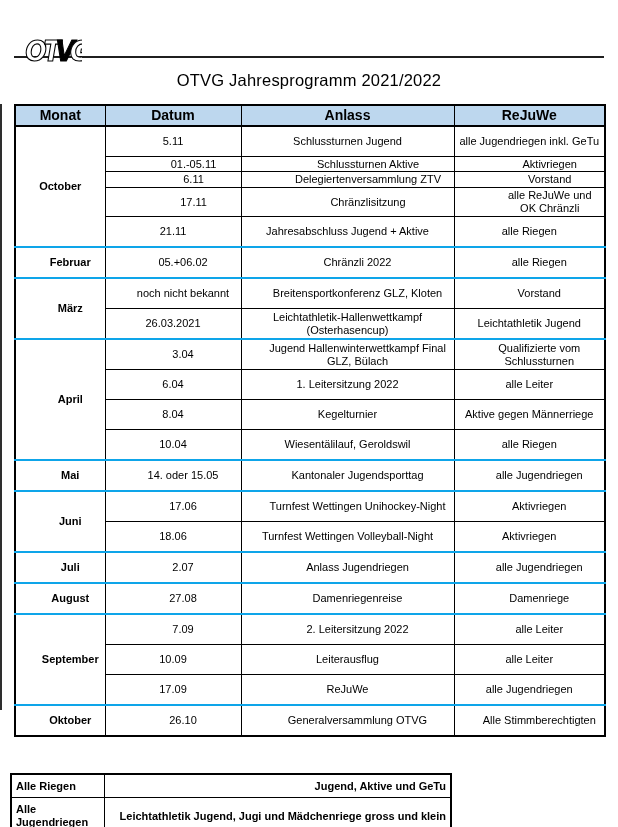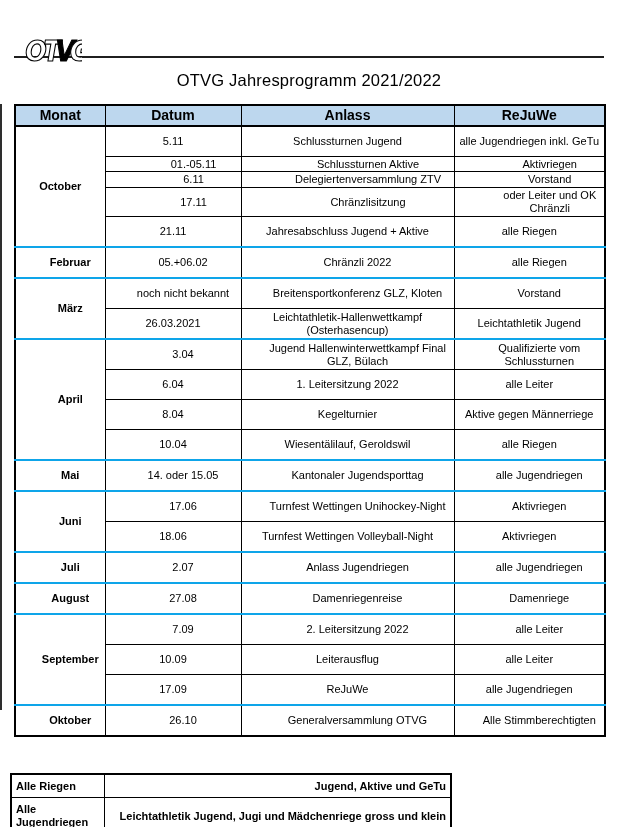--- a/index.html
+++ b/index.html
@@ -142,21 +142,21 @@
           <td>Aktivriegen</td>
         </tr>
         <tr class="compact">
           <td>6.11</td>
           <td>Delegiertenversammlung ZTV</td>
           <td>Vorstand</td>
         </tr>
         <tr class="compact">
           <td>17.11</td>
           <td>Chränzlisitzung</td>
-          <td>oder Leiter und OK Chränzli</td>
+          <td>alle ReJuWe und OK Chränzli</td>
         </tr>
         <tr>
           <td>21.11</td>
           <td>Jahresabschluss Jugend + Aktive</td>
           <td>alle Riegen</td>
         </tr>
         <tr class="group-start">
           <td class="month-cell" rowspan="1">Februar</td>
           <td>05.+06.02</td>
           <td>Chränzli 2022</td>

